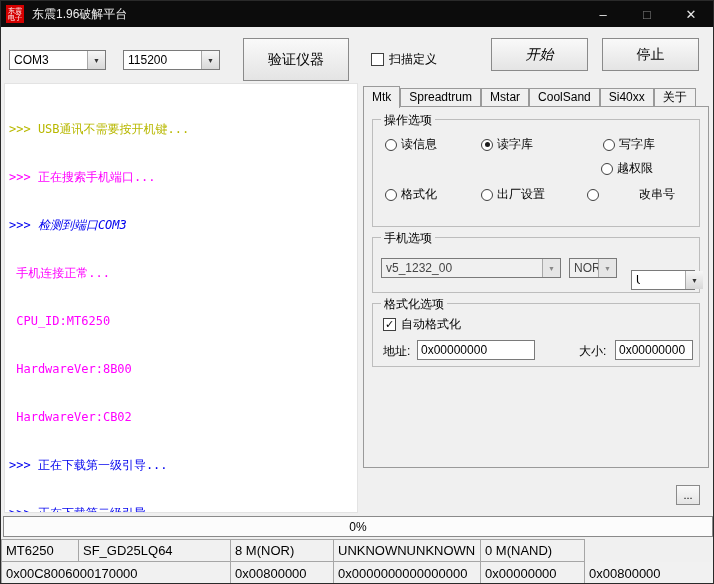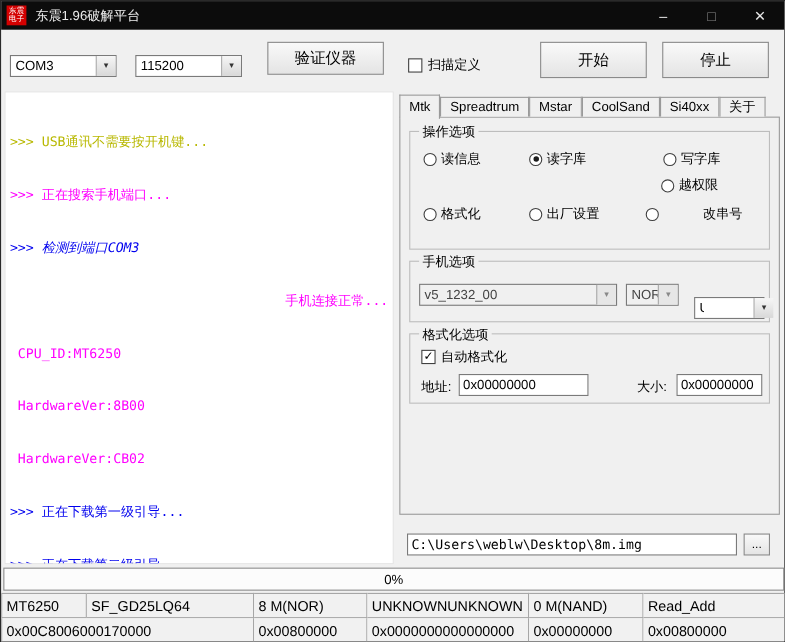--- a/index.html
+++ b/index.html
@@ -74,33 +74,33 @@
   </div>
 
   <div class="combo" style="left:8px;top:49px;width:97px;">
     <span class="combo-text">COM3</span>
     <span class="combo-arrow">▼</span>
   </div>
   <div class="combo" style="left:122px;top:49px;width:97px;">
     <span class="combo-text">115200</span>
     <span class="combo-arrow">▼</span>
   </div>
-  <button class="btn" style="left:242px;top:37px;width:106px;height:30px;">验证仪器</button>
+  <button class="btn" style="left:242px;top:37px;width:106px;height:43px;">验证仪器</button>
   <label class="checkbox-row" style="left:370px;top:50px;">
     <span class="checkbox" data-checked="false"></span>
     <span>扫描定义</span>
   </label>
-  <button class="btn" style="left:490px;top:37px;width:97px;height:33px;">开始</button>
+  <button class="btn" style="left:490px;top:37px;width:97px;height:33px;font-style:italic;">开始</button>
   <button class="btn" style="left:601px;top:37px;width:97px;height:33px;">停止</button>
 
   <div class="log">
     <div class="log-line" style="color: rgb(184, 184, 0);">&gt;&gt;&gt; USB通讯不需要按开机键...</div>
     <div class="log-line" style="color: rgb(255, 0, 255);">&gt;&gt;&gt; 正在搜索手机端口...</div>
     <div class="log-line" style="color: rgb(0, 0, 238); font-style: italic;">&gt;&gt;&gt; 检测到端口COM3</div>
-    <div class="log-line" style="color: rgb(255, 0, 255); text-align: right;"> 手机连接正常...</div>
+    <div class="log-line" style="color: rgb(255, 0, 255);"> 手机连接正常...</div>
     <div class="log-line" style="color: rgb(255, 0, 255);"> CPU_ID:MT6250</div>
     <div class="log-line" style="color: rgb(255, 0, 255);"> HardwareVer:8B00</div>
     <div class="log-line" style="color: rgb(255, 0, 255);"> HardwareVer:CB02</div>
     <div class="log-line" style="color: rgb(0, 0, 238);">&gt;&gt;&gt; 正在下载第一级引导...</div>
     <div class="log-line" style="color: rgb(0, 0, 238);">&gt;&gt;&gt; 正在下载第二级引导...</div>
     
     
     
     
     
@@ -183,36 +183,34 @@
             <span class="check">✓</span>
           </span>
         <span>自动格式化</span>
       </label>
       <span class="field-label" style="left:10px;top:39px;">地址:</span>
       <input class="text-input" type="text" style="left: 44px; top: 36px; width: 118px; height: 20px;" value="0x00000000">
       <span class="field-label" style="left:206px;top:39px;">大小:</span>
       <input class="text-input" type="text" style="left: 242px; top: 36px; width: 78px; height: 20px;" value="0x00000000">
     </div>
 
-    <input class="text-input" type="text" style="left: 6px; top: 378px; width: 300px; height: 20px; font-family: &quot;DejaVu Sans Mono&quot;, monospace;" value="C:\Users\weblw\Desktop\8m.img">
     <button class="btn" style="left:312px;top:378px;width:24px;height:20px;font-size:11px;">...</button>
   </div>
 
   <div class="progress">
     <span>0%</span>
   </div>
 
   <div class="status">
     <div class="status-row r1">
       <div class="status-cell" style="width:78px;">MT6250</div>
       <div class="status-cell" style="width:152px;">SF_GD25LQ64</div>
       <div class="status-cell" style="width:103px;">8 M(NOR)</div>
       <div class="status-cell" style="width:147px;">UNKNOWNUNKNOWN</div>
       <div class="status-cell" style="width:104px;">0 M(NAND)</div>
-      <div class="status-cell" style="width:130px;">Read_Add</div>
     </div>
     <div class="status-row r2">
       <div class="status-cell" style="width:230px;">0x00C8006000170000</div>
       <div class="status-cell" style="width:103px;">0x00800000</div>
       <div class="status-cell" style="width:147px;">0x0000000000000000</div>
       <div class="status-cell" style="width:104px;">0x00000000</div>
       <div class="status-cell" style="width:130px;">0x00800000</div>
     </div>
   </div>
 

